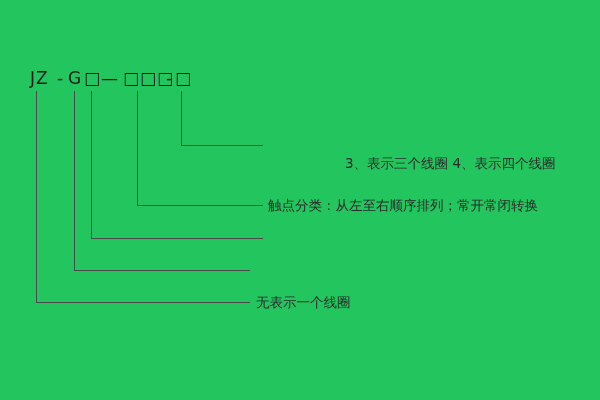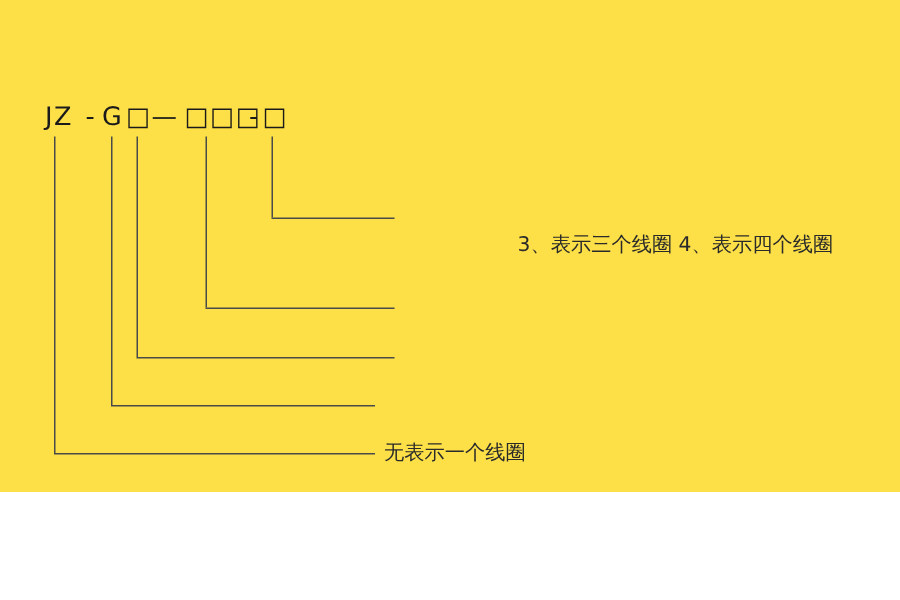--- a/index.html
+++ b/index.html
@@ -1,21 +1,21 @@
 <!DOCTYPE html>
 <html><head>
 <meta charset="utf-8">
 <style>
   * { margin: 0; padding: 0; box-sizing: border-box; }
   html, body { background: #ffffff; }
   .page {
     position: relative;
     width: 600px;
-    height: 328px;
-    background: #fde047;
+    height: 400px;
+    background: #22c55e;
     font-family: "DejaVu Sans", sans-serif;
     color: #222;
     overflow: hidden;
   }
   .code-seg {
     position: absolute;
     top: 68px;
     font-size: 17px;
     letter-spacing: 1px;
     color: #1a1a1a;
@@ -59,15 +59,16 @@
   <div class="vline" style="left:137px; top:91px; height:114px;"></div>
   <div class="vline" style="left:181px; top:91px; height:54px;"></div>
 
   <div class="hline" style="left:181px; top:145px; width:82px;"></div>
   <div class="hline" style="left:137px; top:205px; width:126px;"></div>
   <div class="hline" style="left:91px;  top:238px; width:172px;"></div>
   <div class="hline" style="left:74px;  top:270px; width:176px;"></div>
   <div class="hline" style="left:36px;  top:302px; width:214px;"></div>
 
   <div class="lbl" style="left:345px; top:156px;">3、表示三个线圈    4、表示四个线圈</div>
+  <div class="lbl" style="left:268px; top:198px;">触点分类：从左至右顺序排列；常开常闭转换</div>
   <div class="lbl" style="left:256px; top:295px;">无表示一个线圈</div>
 
 </div>
 
 </body></html>

